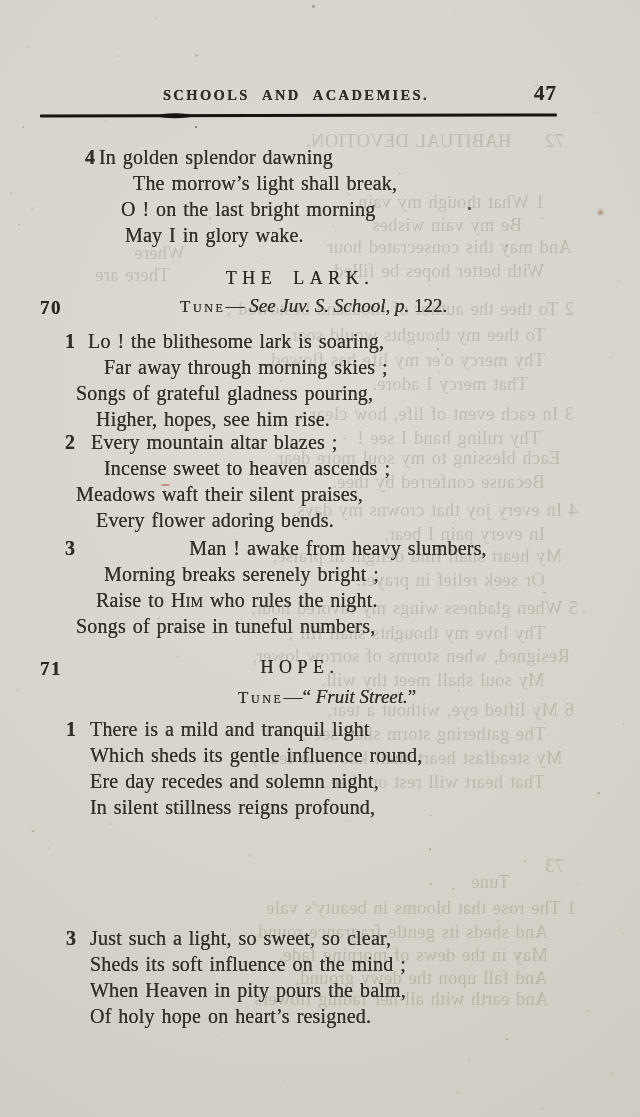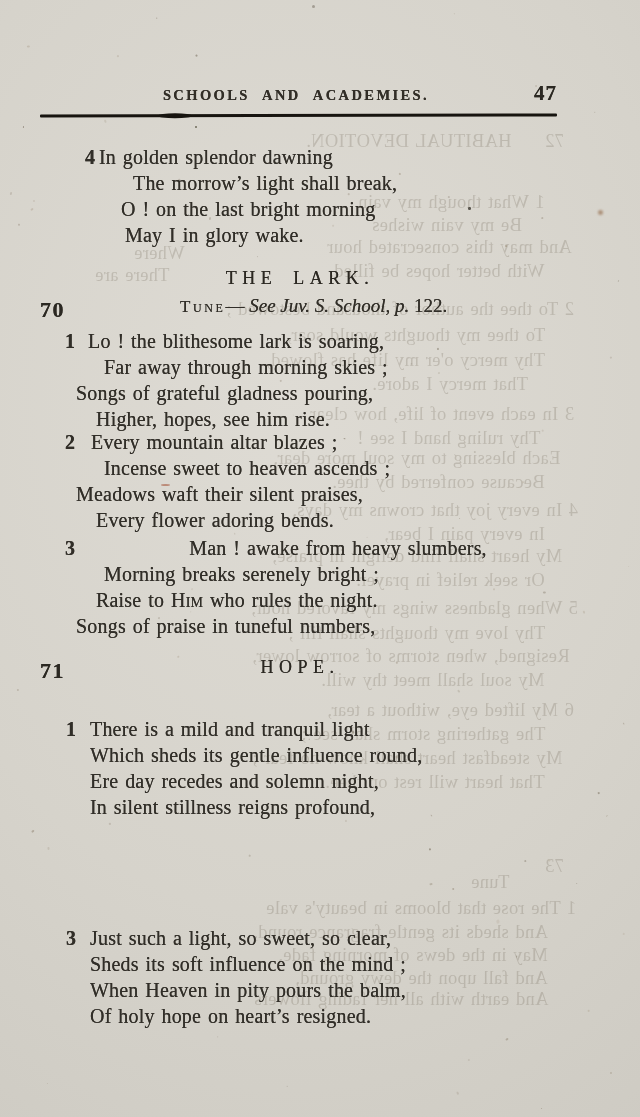--- a/index.html
+++ b/index.html
@@ -38,21 +38,21 @@
   .stanza.cont{left:85px;top:144px;padding-left:14px;}
   .s70-1{left:65px;top:328px;padding-left:23px;}
   .s70-2{left:65px;top:429px;padding-left:23px;}
   .s70-3{left:65px;top:535px;padding-left:23px;}
   .s71-1{left:66px;top:716px;padding-left:24px;}
   .s71-2{left:66px;top:817px;padding-left:24px;}
   .s71-3{left:66px;top:925px;padding-left:24px;}
   .hymn-title{position:absolute;left:0;width:600px;text-align:center;font-size:18px;letter-spacing:5.5px;word-spacing:6px;color:#2b2822;}
   .t-lark{top:268px;}
   .t-hope{top:657px;}
-  .hymn-number{position:absolute;left:40px;font-size:22px;font-weight:700;letter-spacing:1.5px;color:#2b2822;}
+  .hymn-number{position:absolute;left:40px;font-size:19px;font-weight:700;letter-spacing:1.5px;color:#2b2822;}
   .n-70{top:297px;}
   .n-71{top:658px;}
   .tune-line{position:absolute;font-size:19px;}
   .tune-70{top:295px;left:180px;}
   .tune-71{top:686px;left:238px;}
   .tune-label{font-variant:small-caps;letter-spacing:2.6px;font-size:17px;}
   .tune-italic{font-style:italic;}
   .sc{font-variant:small-caps;}
 </style>
 </head>
@@ -229,20 +229,21 @@
   <div class="stanza s70-3">
       <span class="vnum">3</span>
       <div class="vline" style="margin-left: 0px; text-align: center;">Man ! awake from heavy slumbers,</div>
       <div class="vline" style="margin-left: 16px;">Morning breaks serenely bright ;</div>
       <div class="vline" style="margin-left: 8px;"><span>Raise to </span><span class="sc">Him</span><span> who rules the night.</span></div>
       <div class="vline" style="margin-left: -12px;">Songs of praise in tuneful numbers,</div>
     </div>
 
   <div class="hymn-title t-hope">HOPE.</div>
   <div class="hymn-number n-71">71</div>
+  <div class="tune-line tune-71"><span class="tune-label">Tune</span><span class="tune-dash">—</span><span>“ </span><span class="tune-italic">Fruit Street.</span><span>”</span></div>
 
   <div class="stanza s71-1">
       <span class="vnum">1</span>
       <div class="vline" style="margin-left: 0px;">There is a mild and tranquil light</div>
       <div class="vline" style="margin-left: 0px;">Which sheds its gentle influence round,</div>
       <div class="vline" style="margin-left: 0px;">Ere day recedes and solemn night,</div>
       <div class="vline" style="margin-left: 0px;">In silent stillness reigns profound,</div>
     </div>
   <div class="stanza s71-3">
       <span class="vnum">3</span>

